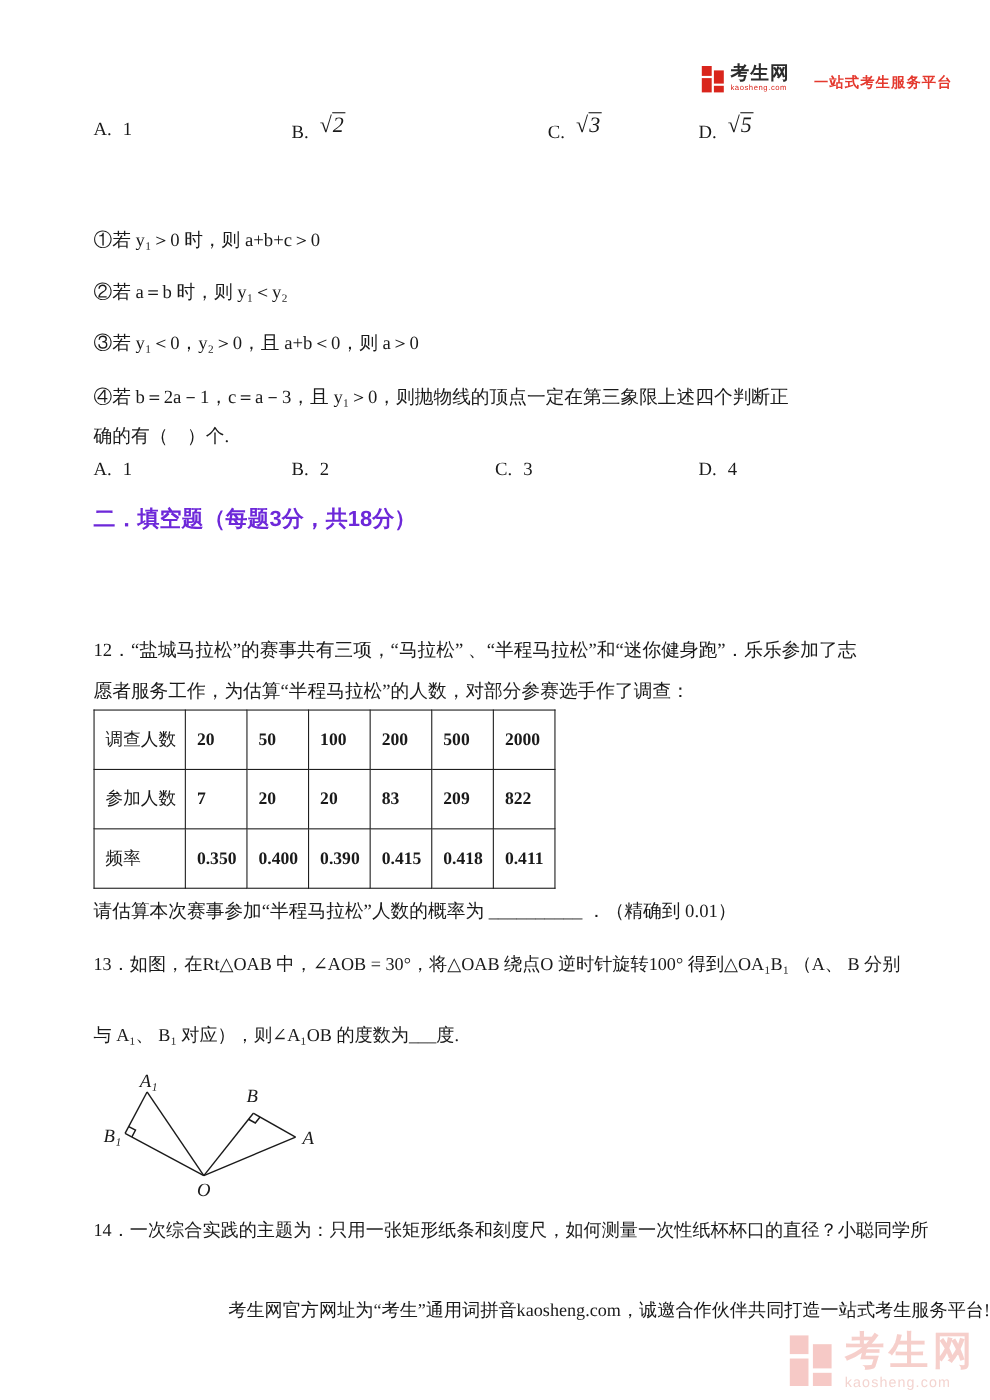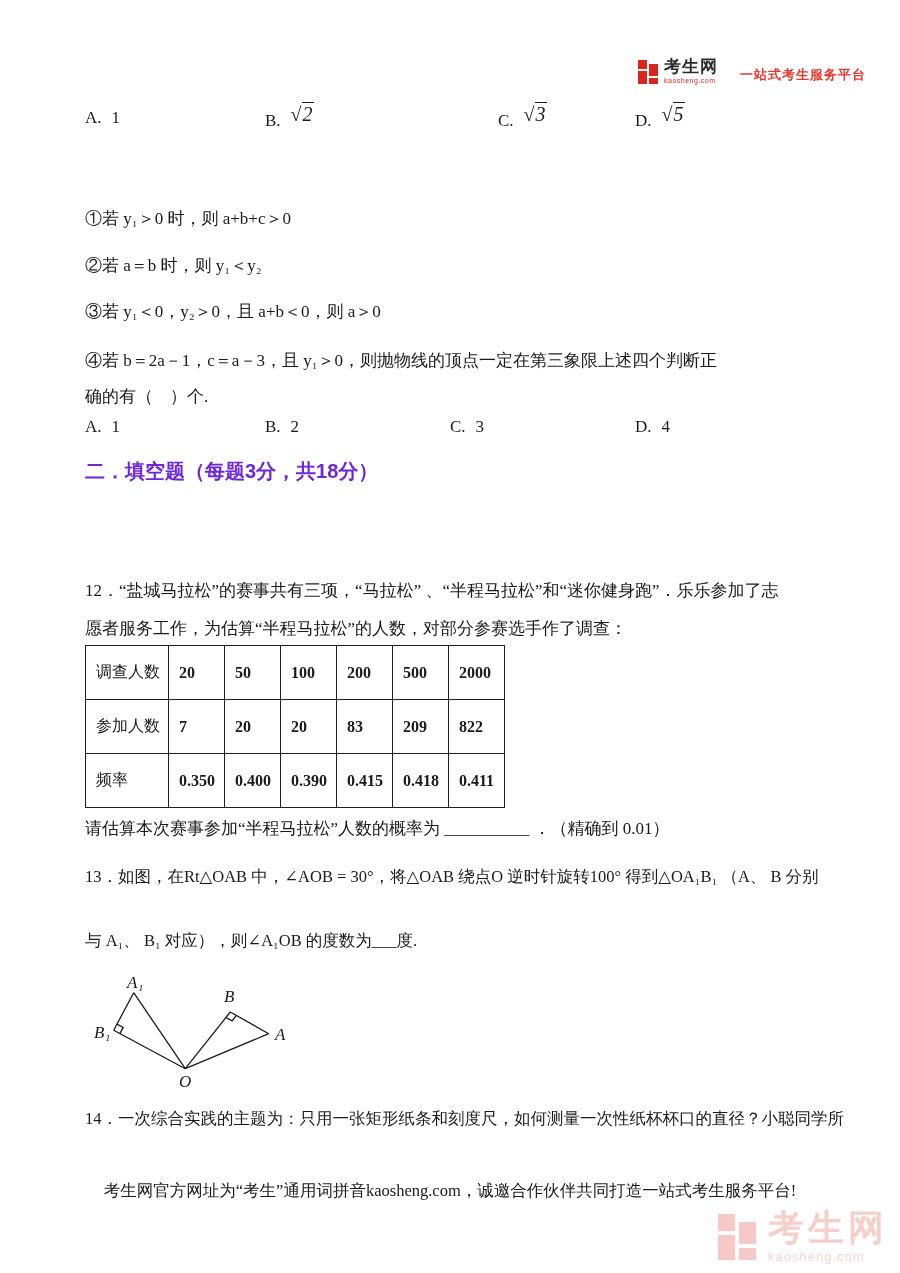--- a/index.html
+++ b/index.html
@@ -34,21 +34,21 @@
   
   #q12-table{position:absolute;left:85px;top:645px;border-collapse:collapse;font-size:16px;}
   #q12-table td{border:1.4px solid #1f1f1f;height:53px;padding:0 0 0 10px;vertical-align:middle;}
   #q12-table td.rowlbl{width:72px;}
   #q12-table td.val{width:45px;font-weight:bold;}
   
   #fig13{position:absolute;left:72px;top:972px;}
   #fig13 line, #fig13 polyline{stroke:#1a1a1a;stroke-width:1.3;fill:none;}
   #fig13 text{font-family:"Liberation Serif","DejaVu Serif",serif;font-style:italic;font-size:17px;fill:#1a1a1a;}
   
-  #footer{position:absolute;top:1180px;left:0;width:900px;text-align:center;font-size:16.5px;white-space:nowrap;}
+  #footer{position:absolute;top:1180px;left:0;width:900px;text-align:right;font-size:16.5px;white-space:nowrap;}
   
   #watermark{position:absolute;right:12px;bottom:10px;display:flex;align-items:flex-start;opacity:0.95;}
   .wm-blocks{position:relative;width:42px;height:50px;margin-right:8px;}
   .wm-blocks .blk{position:absolute;background:#f6c7c3;}
   .wblk1{left:0;top:4px;width:17px;height:17px;}
   .wblk2{left:0;top:25px;width:17px;height:25px;}
   .wblk3{left:21px;top:12px;width:17px;height:22px;}
   .wblk4{left:21px;top:38px;width:17px;height:12px;}
   .wm-col{display:flex;flex-direction:column;line-height:1;}
   .wm-cn{font-family:"Liberation Sans","DejaVu Sans",sans-serif;font-weight:bold;font-size:36px;color:#f6cdc9;letter-spacing:4px;}

